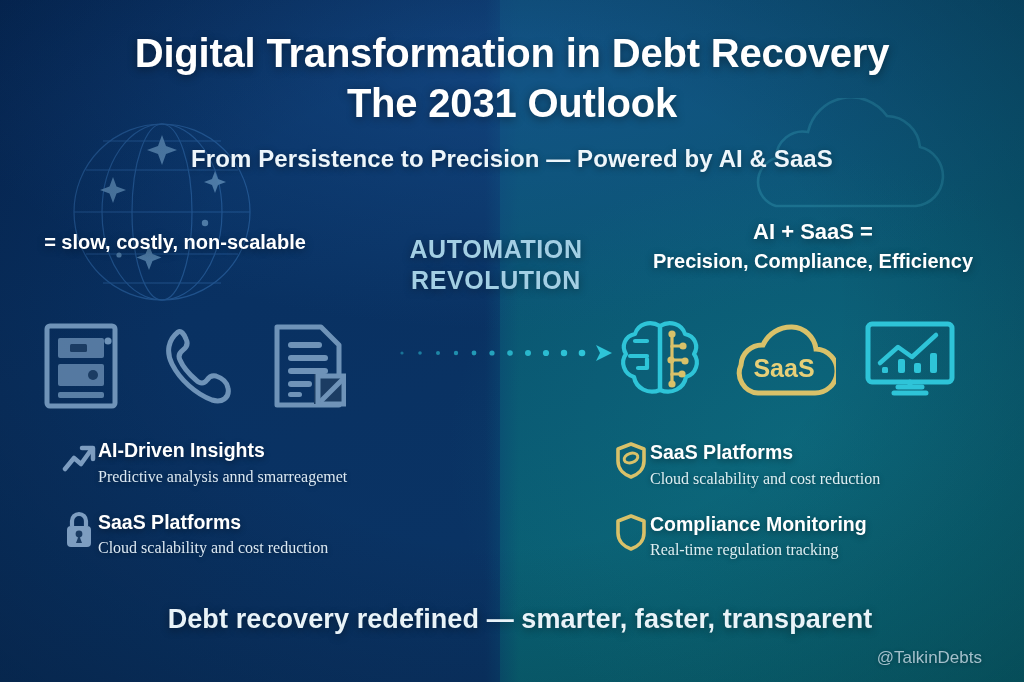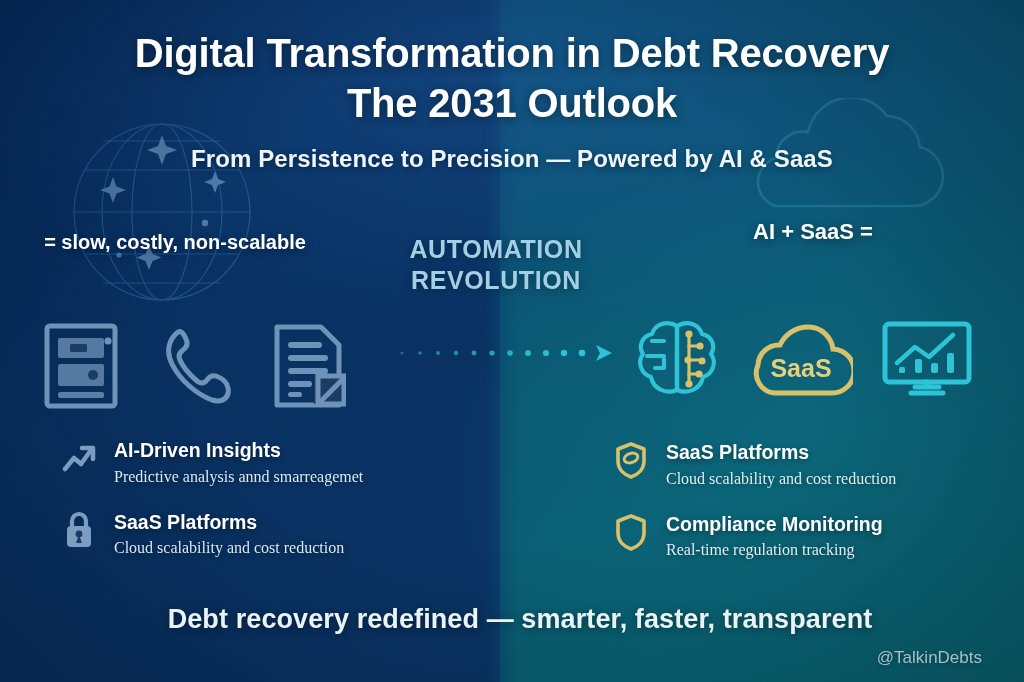--- a/index.html
+++ b/index.html
@@ -74,30 +74,30 @@
   #center-head{
     position:absolute;left:386px;top:234px;width:220px;text-align:center;
     color:#a3cfe4;font-size:25px;font-weight:bold;line-height:1.22;
     letter-spacing:.6px;
     text-shadow:0 2px 8px rgba(0,0,0,.35);
   }
 
   
   .icon-row{position:absolute;display:flex;align-items:center;}
   #left-icons{left:42px;top:322px;gap:36px;}
-  #right-icons{left:633px;top:316px;gap:28px;}
+  #right-icons{left:616px;top:316px;gap:28px;}
 
   .arrow-wrap{position:absolute;left:396px;top:340px;width:230px;height:26px;}
 
   
   .feat-list{position:absolute;}
   #left-feats{left:60px;top:438px;width:450px;}
   #right-feats{left:612px;top:440px;width:400px;}
 
-  .feat{display:flex;align-items:flex-start;gap:16px;margin-bottom:22px;}
+  .feat{display:flex;align-items:flex-start;gap:0;margin-bottom:22px;}
   .feat-ico{flex:0 0 auto;width:38px;height:40px;display:flex;align-items:center;justify-content:center;}
   .feat-txt{padding-top:1px;}
   .feat-title{font-size:19.5px;font-weight:bold;line-height:1.22;margin:0;
     text-shadow:0 2px 6px rgba(0,0,0,.38);}
   .feat-sub{font-size:16px;line-height:1.3;margin:4px 0 0 0;
     text-shadow:0 1px 5px rgba(0,0,0,.35);font-family:Liberation Serif, serif;}
 
   .left-theme .feat-title{color:#ffffff;}
   .left-theme .feat-sub{color:#dbe8f2;}
   .right-theme .feat-title{color:#ffffff;}
@@ -166,20 +166,21 @@
     <div class="l2">= slow, costly, non-scalable</div>
   </div>
 
   <div id="center-head">
     <div>AUTOMATION</div>
     <div>REVOLUTION</div>
   </div>
 
   <div class="col-head" id="right-head">
     <div class="l1">AI + SaaS =</div>
+    <div class="l2">Precision, Compliance, Efficiency</div>
   </div>
 
   <div class="icon-row" id="left-icons">
 
     <svg width="78" height="88" viewBox="0 0 78 88">
       <rect x="5" y="4" width="68" height="80" rx="3" fill="none" stroke="#6f93b8" stroke-width="5"></rect>
       <rect x="16" y="16" width="46" height="20" rx="2" fill="#6f93b8" opacity="0.75"></rect>
       <rect x="28" y="22" width="17" height="8" rx="1.5" fill="#1b3c63"></rect>
       <circle cx="66" cy="19" r="3.6" fill="#6f93b8"></circle>
       <rect x="16" y="42" width="46" height="22" rx="2" fill="#6f93b8" opacity="0.75"></rect>

